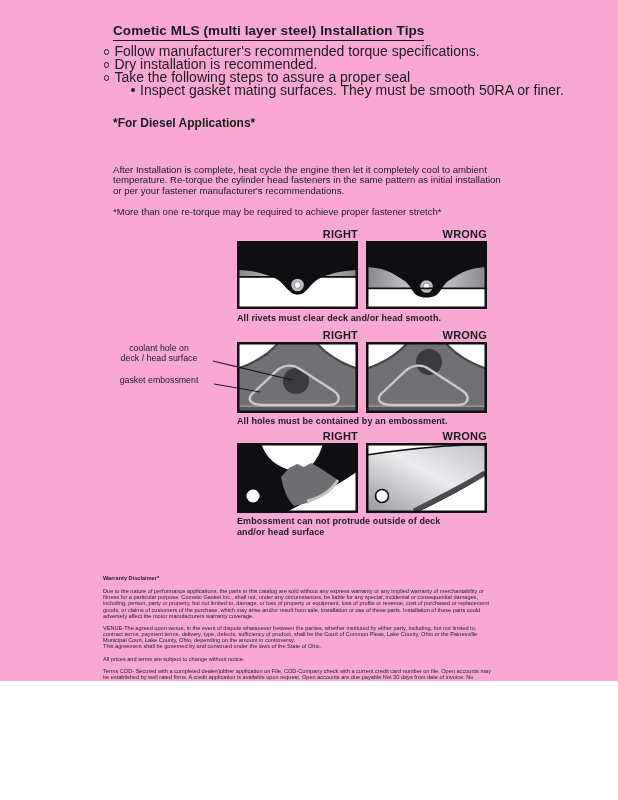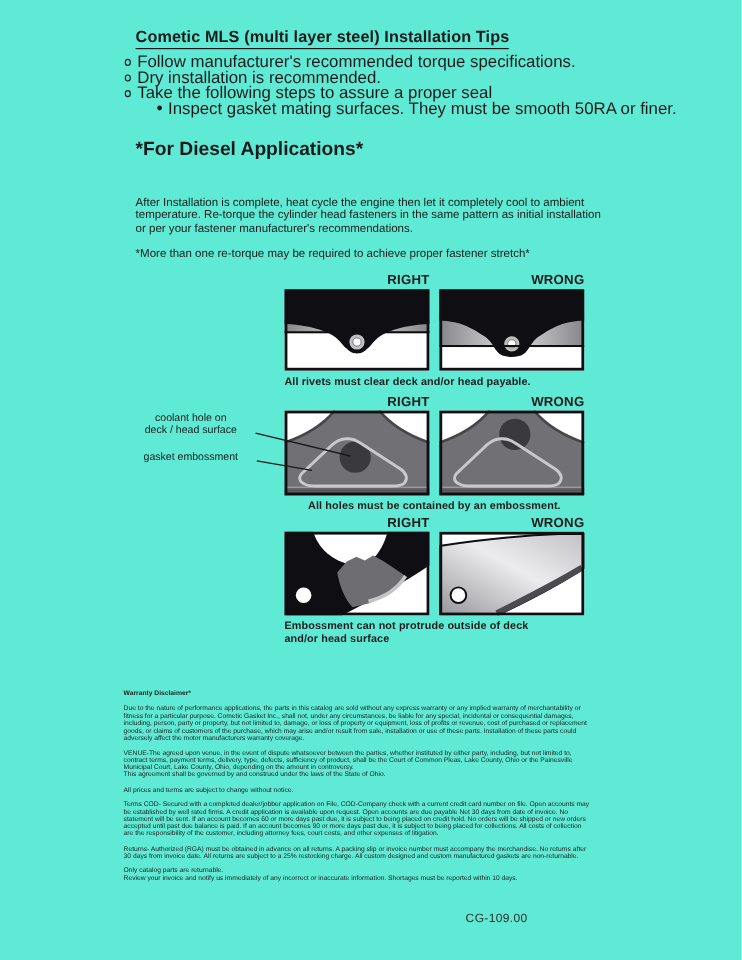--- a/index.html
+++ b/index.html
@@ -1,30 +1,30 @@
 <!DOCTYPE html>
 <html><head>
 <meta charset="utf-8">
 <style>
   html,body{margin:0;padding:0;background:#ffffff;}
-  #page{position:relative;width:618px;height:800px;background:#5eead4;overflow:hidden;
+  #page{position:relative;width:618px;height:681px;background:#f9a8d4;overflow:hidden;
         font-family:"Liberation Sans","DejaVu Sans",sans-serif;color:#1a1a1c;}
   .abs{position:absolute;}
   .pre{white-space:pre-line;}
 
   .title{font-size:13.5px;font-weight:bold;border-bottom:1.6px solid #15151a;padding-bottom:2px;letter-spacing:.1px;}
 
   .bullets{font-size:14px;line-height:12.9px;}
   .b-row{display:flex;}
   .b-row.sub{margin-left:27px;}
   .b-glyph{flex:none;width:4px;height:4px;border-radius:50%;margin:4.4px 5px 0 0;}
   .b-open{border:1px solid #1a1a1c;width:3.4px;height:3.4px;}
   .b-fill{background:#1a1a1c;}
 
-  .sec-head{font-size:16px;font-weight:bold;}
+  .sec-head{font-size:12px;font-weight:bold;}
   .para{font-size:9.6px;line-height:10.45px;width:420px;}
 
   .dg-label{width:121px;text-align:right;font-size:11px;font-weight:bold;letter-spacing:.2px;}
   .caption{font-size:9px;font-weight:bold;line-height:10.6px;letter-spacing:.1px;}
   .callout{font-size:8.8px;line-height:9.7px;text-align:center;width:108px;}
 
   .legal{width:450px;font-size:5.6px;line-height:6.15px;color:#222226;}
   .legal .lg-head{font-weight:bold;margin:0 0 7px 0;}
   .legal p{margin:0 0 6px 0;}
 
@@ -90,21 +90,21 @@
       <rect width="121" height="68" fill="#ffffff"></rect>
       <rect x="0" y="20" width="121" height="28" fill="url(#gGrayH)"></rect>
       <path d="M0,0 H121 V26 C104,27 96,30.5 83,39.5 C73,46.4 76,56.5 60.5,56.5 C45,56.5 48,46.4 38,39.5 C25,30.5 17,27 0,26 Z" fill="#0f0e13"></path>
       <circle cx="60.5" cy="45.5" r="7" fill="#bfbfc1" stroke="#0f0e13" stroke-width="1.3"></circle>
       <circle cx="60.5" cy="45.5" r="3.4" fill="#ffffff" stroke="#7a7a7e" stroke-width="0.8"></circle>
       <rect x="0" y="46.5" width="121" height="1.7" fill="#0f0e13"></rect>
       <rect x="1.25" y="1.25" width="118.5" height="65.5" fill="none" stroke="#0f0e13" stroke-width="2.5"></rect>
     </svg>
   </div>
 
-  <div class="abs caption" style="left:237px;top:313px">All rivets must clear deck and/or head payable.</div>
+  <div class="abs caption" style="left:237px;top:313px">All rivets must clear deck and/or head smooth.</div>
 
   <div class="abs dg-label" style="left:237px;top:329px">RIGHT</div>
   <div class="abs dg-label" style="left:366px;top:329px">WRONG</div>
 
   <div class="abs" style="left:237px;top:342px">
     <svg width="121" height="71" viewBox="0 0 121 71">
       <rect width="121" height="71" fill="#717175"></rect>
       <path d="M0,0 H42 C34,10 20,20 0,27 Z" fill="#ffffff"></path>
       <path d="M121,0 H79 C87,10 101,20 121,27 Z" fill="#ffffff"></path>
       <path d="M42,0 C34,10 20,20 0,27" fill="none" stroke="#46464a" stroke-width="2.2"></path>
@@ -133,21 +133,21 @@
   </div>
 
   <div class="abs callout pre" style="left:105px;top:344px">coolant hole on
 deck / head surface</div>
   <div class="abs callout" style="left:105px;top:376px">gasket embossment</div>
   <svg class="abs" style="left:108px;top:340px;pointer-events:none" width="200" height="70" viewBox="0 0 200 70">
     <line x1="105" y1="21" x2="184" y2="40" stroke="#1a1a1c" stroke-width="1.1"></line>
     <line x1="106" y1="44" x2="152" y2="52" stroke="#1a1a1c" stroke-width="1.1"></line>
   </svg>
 
-  <div class="abs caption" style="left:237px;top:416px;width:250px;text-align:center">All holes must be contained by an embossment.</div>
+  <div class="abs caption" style="left:237px;top:416px;width:250px;text-align:left">All holes must be contained by an embossment.</div>
 
   <div class="abs dg-label" style="left:237px;top:430px">RIGHT</div>
   <div class="abs dg-label" style="left:366px;top:430px">WRONG</div>
 
   <div class="abs" style="left:237px;top:443px">
     <svg width="121" height="70" viewBox="0 0 121 70">
       <rect width="121" height="70" fill="#ffffff"></rect>
       <path d="M0,0 H121 V28 C98,44 72,57 48,70 H0 Z" fill="#0f0e13"></path>
       <path d="M24,0 C28,14 40,25 57,28 C72,30 82,16 86,0 Z" fill="#ffffff"></path>
       <path d="M44,34 L52,25 60,21 67,24 74,20 83,25 92,31 101,37 C94,47 83,55 70,60 L57,63 C50,56 46,45 44,34 Z" fill="#6e6e72"></path>

